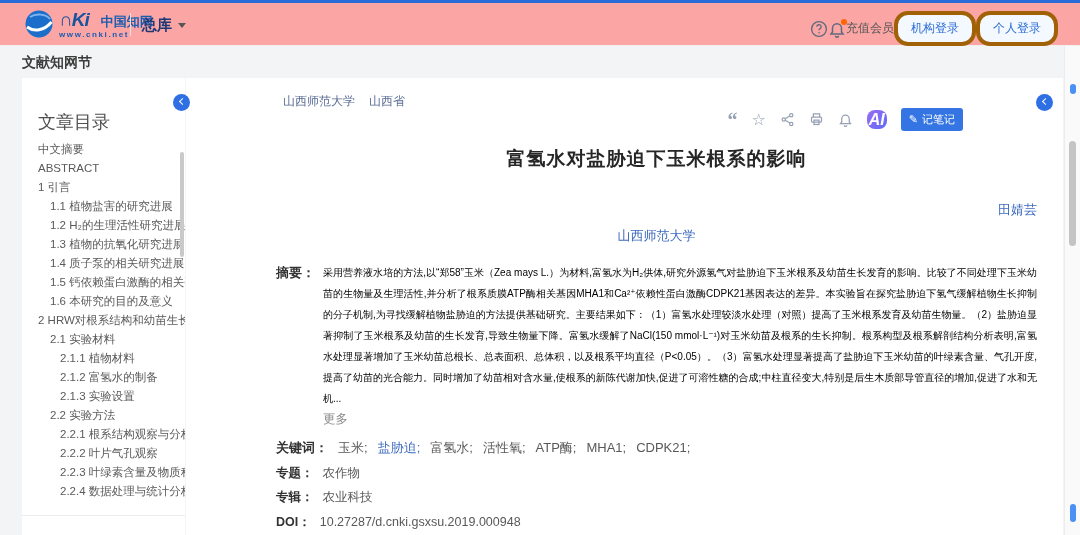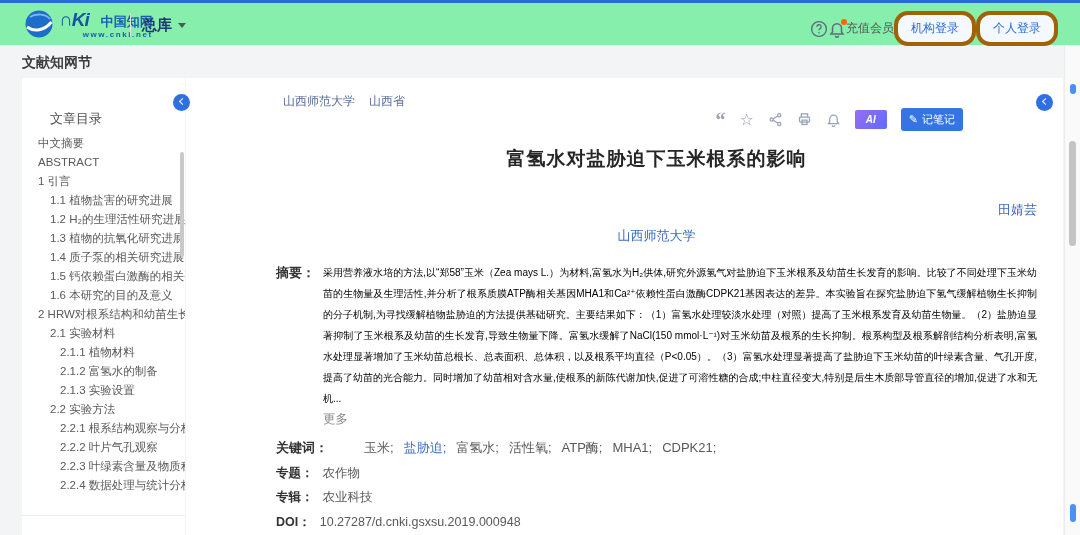--- a/index.html
+++ b/index.html
@@ -4,21 +4,21 @@
 <style>
   * { margin:0; padding:0; box-sizing:border-box; }
   html,body { width:1080px; height:535px; }
   body {
     position:relative; overflow:hidden;
     font-family:"Liberation Sans","DejaVu Sans",sans-serif;
     background:#f3f4f6; color:#333;
   }
   
   .topstrip { position:absolute; top:0; left:0; right:0; height:3px; background:#2b6bd8; }
-  .navbar { position:absolute; top:3px; left:0; right:0; height:43px; background:#86efac; border-bottom:1px solid #f1f1f1;text-align:right; }
+  .navbar { position:absolute; top:3px; left:0; right:0; height:43px; background:#fca5a5; border-bottom:1px solid #f1f1f1; }
   .logo { position:absolute; left:24px; top:6px; display:flex; align-items:center; gap:5px; cursor:pointer; }
   .brand-col { display:flex; flex-direction:column; line-height:1; }
   .brand-row { display:flex; align-items:baseline; color:#17549f; }
   .brand-symbol { font-weight:800; font-style:italic; font-size:19px; letter-spacing:-1px; }
   .brand-name { font-weight:700; font-size:13px; margin-left:12px; color:#1a5cb0; }
   .brand-url { font-size:8px; font-weight:700; color:#1a5cb0; letter-spacing:1.6px; margin-top:2px; }
   .nav-divider { position:absolute; left:130px; top:10px; width:1px; height:23px; background:#e3e3e3; }
   .hub { position:absolute; left:142px; top:13px; font-size:15px; font-weight:700; color:#1d3a77; display:flex; align-items:center; gap:6px; cursor:pointer; }
   .caret-down { width:0; height:0; border-left:4px solid transparent; border-right:4px solid transparent; border-top:5px solid #555; }
   .menus { position:absolute; left:458px; top:14px; display:flex; gap:44px; }
@@ -27,53 +27,53 @@
   .nav-right { position:absolute; right:22px; top:8px; display:flex; align-items:center; }
   .nav-ico { width:18px; height:18px; color:#5f6b7d; position:relative; cursor:pointer; }
   .nav-ico svg { width:100%; height:100%; }
   .bell-dot { position:absolute; right:-1px; top:-1px; width:6px; height:6px; border-radius:50%; background:#f60; }
   .nav-txt { font-size:12px; color:#555; cursor:pointer; }
   .pill { border:4px solid #a16207; color:#2e6fd6; background:#f4f9ff; border-radius:14px; padding:5px 13px; font-size:12px; cursor:pointer; white-space:nowrap; }
   
   .page-heading { position:absolute; left:22px; top:54px; font-size:14px; font-weight:700; color:#3c3c3c; }
   
   .sidebar { position:absolute; left:22px; top:78px; width:163px; bottom:0; background:#fff; overflow:hidden; }
-  .sidebar-title { margin:32px 0 0 28px; font-size:13px; color:#4f4f4f; }
+  .sidebar-title { margin:32px 0 0 16px; font-size:18px; color:#4f4f4f; }
   .toc { margin-top:9px; }
   .toc-item { font-size:11.5px; color:#5a5a5a; line-height:12px; margin-bottom:7px; white-space:nowrap; overflow:hidden; cursor:pointer; }
   .lvl1 { padding-left:16px; }
   .lvl2 { padding-left:28px; }
   .lvl3 { padding-left:38px; }
   .sidebar-divider { position:absolute; top:437px; left:0; right:0; border-top:1px solid #ededed; }
   .sidebar-scroll { position:absolute; right:1px; top:74px; width:4px; height:105px; background:#c9c9c9; border-radius:2px; cursor:pointer; }
   .collapse-btn { position:absolute; width:17px; height:17px; border-radius:50%; background:#2f6fe4; cursor:pointer; z-index:5; }
   .collapse-btn .chev-l { position:absolute; left:6.5px; top:5px; width:5px; height:5px; border-left:1.7px solid #fff; border-bottom:1.7px solid #fff; transform:rotate(45deg); }
   .collapse-left-pos { left:173px; top:94px; }
   .collapse-right-pos { left:1036px; top:94px; }
   
   .main { position:absolute; left:186px; top:78px; right:17px; bottom:0; background:#fff; padding:15px 26px 0 90px; }
   .breadcrumb { display:flex; gap:14px; font-size:12px; color:#5a6d96; margin-left:7px; }
   .breadcrumb span { cursor:pointer; }
   .actions { position:absolute; top:30px; right:100px; display:flex; align-items:center; gap:14px; }
   .act-ico { color:#97a1b5; cursor:pointer; display:flex; align-items:center; }
   .act-ico svg { width:15px; height:15px; }
   .quote-glyph { font-family:"Liberation Serif","DejaVu Serif",serif; font-size:20px; line-height:10px; font-weight:700; }
   .star-glyph { font-size:16px; line-height:15px; }
-  .ai-badge { width:32px; height:19px; border-radius:2px; background:linear-gradient(135deg,#9a6cf5,#5f6cf6); color:#fff; font-weight:700; font-style:italic; font-size:10px; display:flex; align-items:center; justify-content:center; cursor:pointer; }
+  .ai-badge { width:20px; height:19px; border-radius:8px; background:linear-gradient(135deg,#9a6cf5,#5f6cf6); color:#fff; font-weight:700; font-style:italic; font-size:16px; display:flex; align-items:center; justify-content:center; cursor:pointer; }
   .note-btn { background:#3575e3; color:#fff; font-size:11px; border:none; border-radius:3px; padding:4px 8px; display:flex; align-items:center; gap:4px; cursor:pointer; }
   .doc-title { text-align:center; font-size:19px; font-weight:700; color:#262626; margin-top:36px; letter-spacing:1px; }
   .doc-author { text-align:right; margin-top:29px; font-size:13px; color:#3e6bbf; }
   .doc-author span, .doc-inst span { cursor:pointer; }
   .doc-inst { text-align:center; margin-top:8px; font-size:13px; color:#3e6bbf; }
   .abstract { display:flex; margin-top:17px; }
   .ab-label { flex:none; width:47px; font-weight:700; font-size:13px; color:#333; line-height:21px; }
   .ab-body { flex:1; }
   .ab-text { font-size:10px; color:#000000; line-height:21px; text-align:justify; }
   .more-link { display:inline-block; margin-top:1px; font-size:12.5px; color:#8c8c8c; cursor:pointer; }
-  .kw-row { display:flex; margin-top:12px; font-size:13px; line-height:16px;gap:26px; }
+  .kw-row { display:flex; margin-top:12px; font-size:13px; line-height:16px; }
   .kw-label { flex:none; font-weight:700; color:#333; margin-right:10px; }
   .kw-items { display:flex; flex-wrap:wrap; gap:10px; color:#595959; }
   .kw-items span { cursor:pointer; }
   .kw-hl { color:#3e6bbf; }
   .meta-row { display:flex; margin-top:9.5px; font-size:12.5px; line-height:15px; }
   .meta-label { font-weight:700; color:#333; margin-right:9px; white-space:nowrap; }
   .meta-value { color:#595959; }
   
   .win-scroll { position:absolute; right:0; top:46px; bottom:0; width:16px; background:#fafafa; border-left:1px solid #ececec; }
   .ws-thumb { position:absolute; left:4px; width:7px; top:95px; height:105px; background:#c4c4c4; border-radius:4px; cursor:pointer; }

